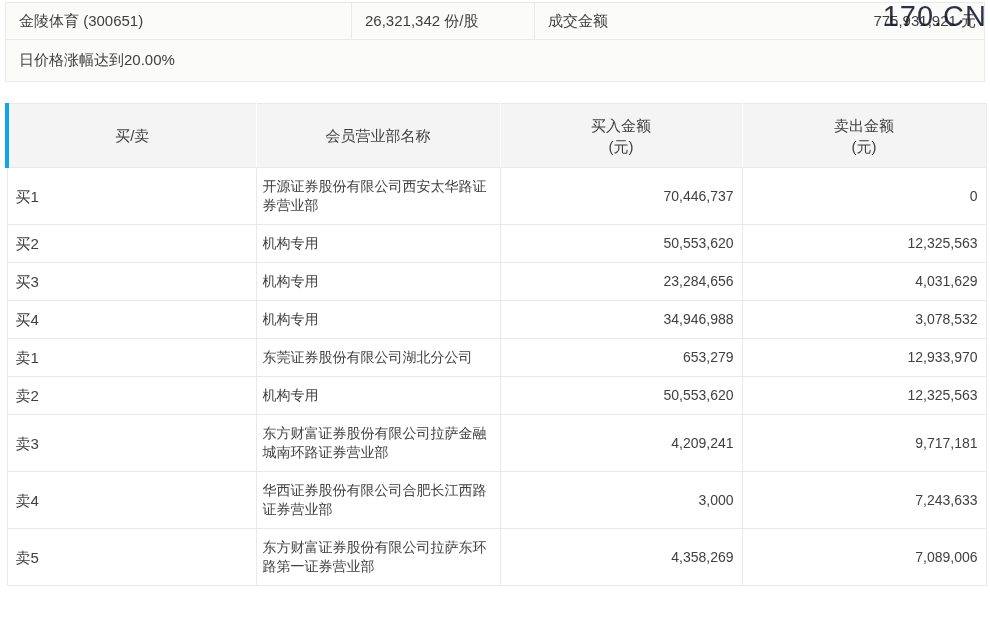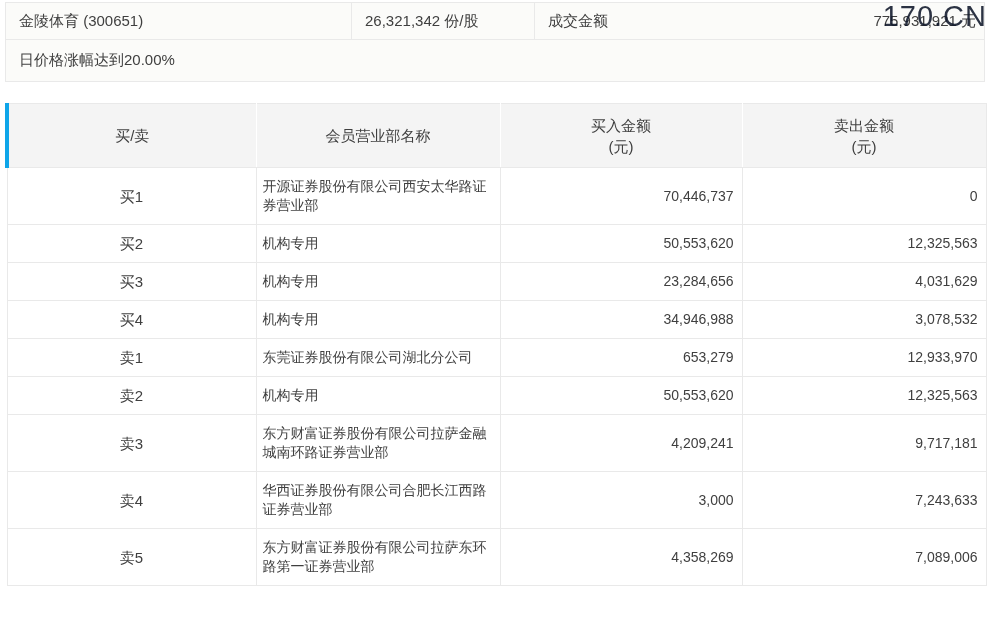--- a/index.html
+++ b/index.html
@@ -39,21 +39,21 @@
     border-top:1px solid #e9e9e9;border-bottom:1px solid #e9e9e9;
     white-space:pre-line;line-height:21px;
   }
   .lhb-table th:first-child{border-left:4px solid #0ea5e9;}
   .lhb-table th:last-child{border-right:1px solid #e9e9e9;}
   .lhb-table td{
     border:1px solid #e9e9e9;background:#ffffff;
     padding:9px 8px;line-height:19px;vertical-align:middle;
     box-sizing:border-box;
   }
-  .lhb-table td.side{text-align:center;}
+  .lhb-table td.side{}
   .lhb-table td.broker{text-align:left;font-size:14px;padding-left:6px;padding-right:3px;}
   .lhb-table td.num{text-align:right;font-size:14px;}
   .lhb-table tr{height:38px;}
 </style>
 </head>
 <body>
 
 <div class="watermark" style="color: #0f172a;">170.CN</div>
 
 <div class="top-box">

